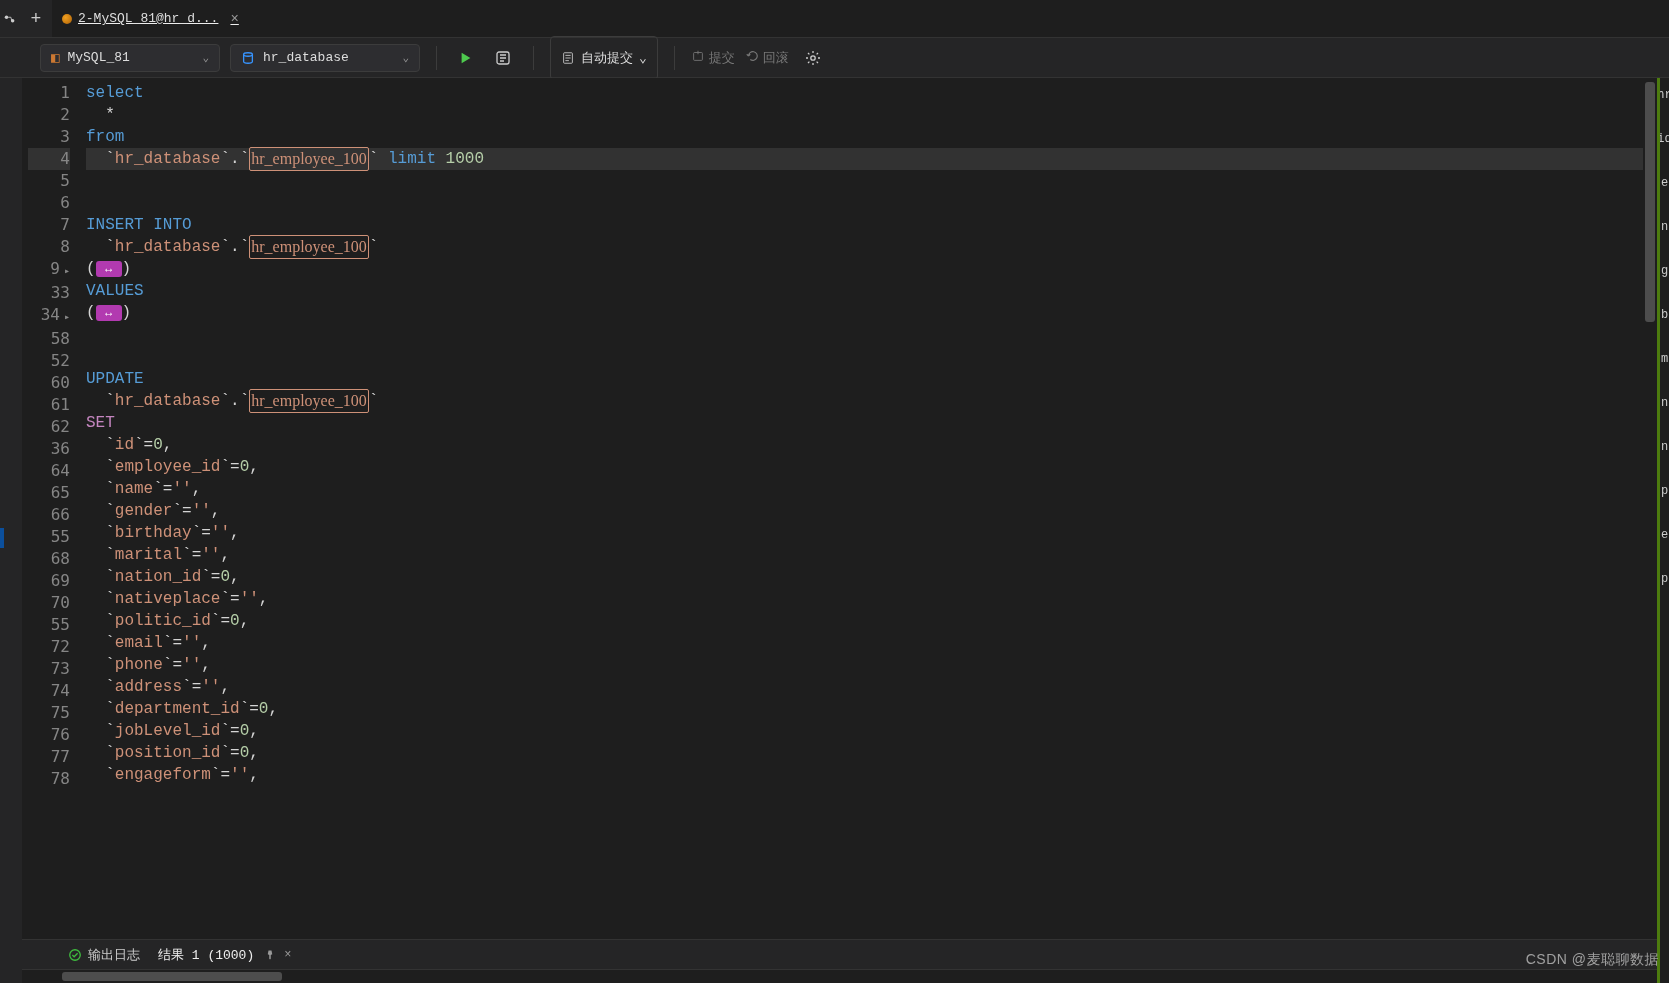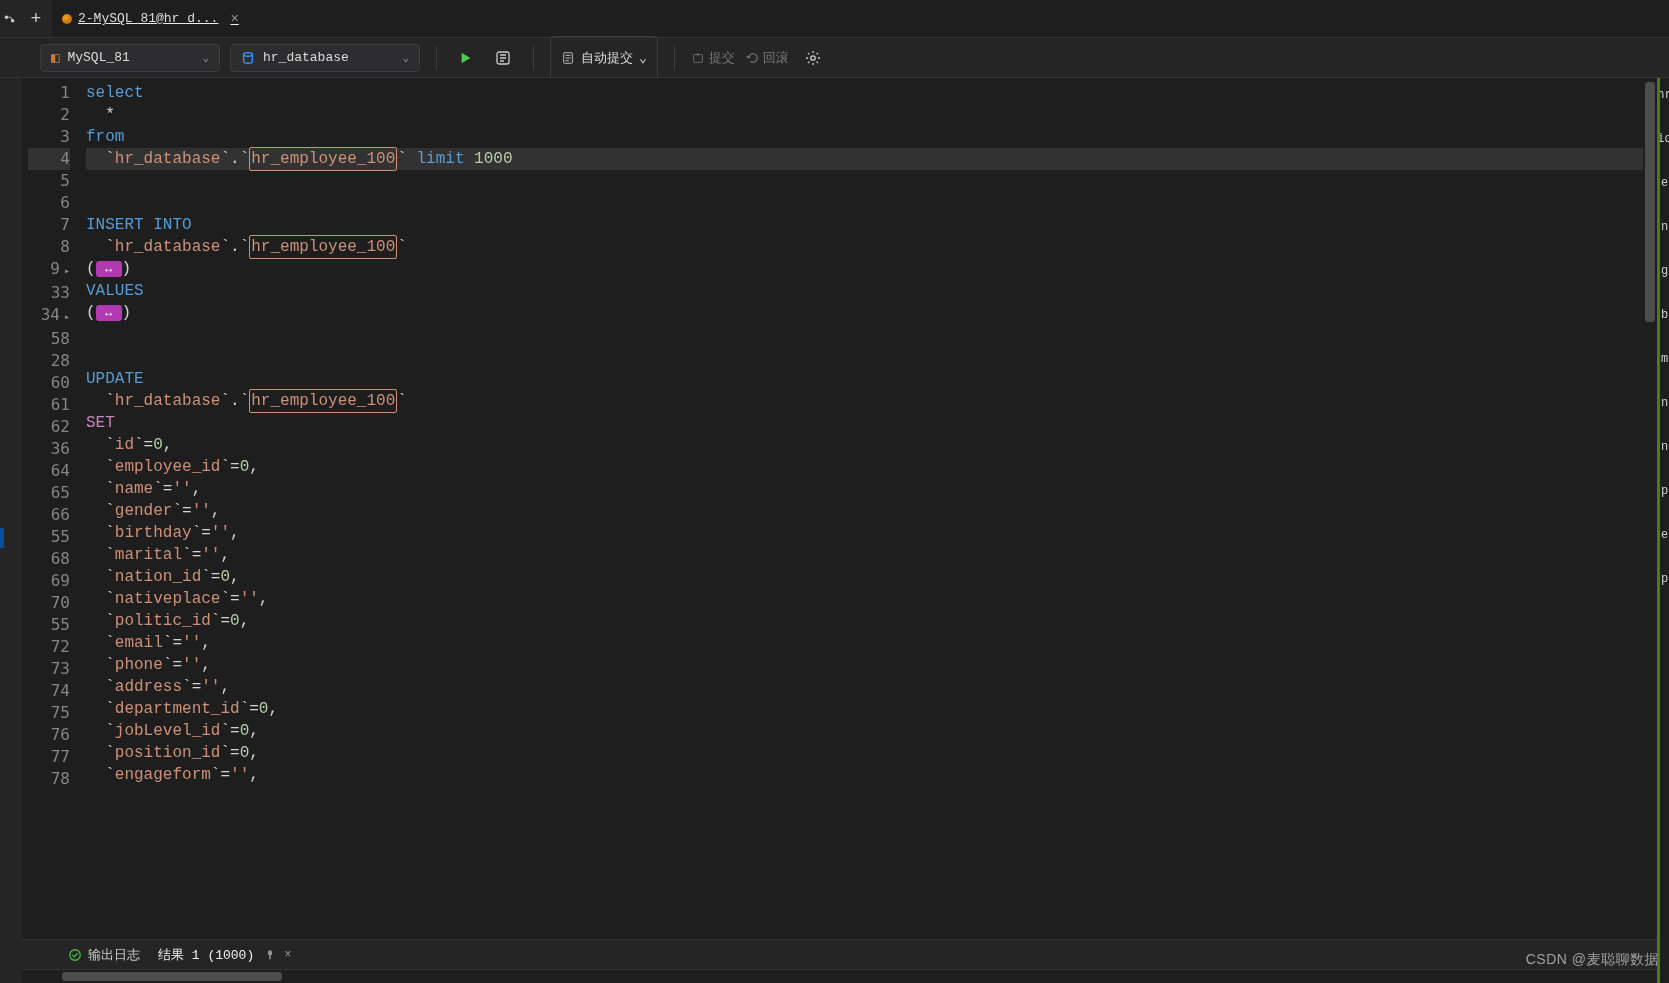--- a/index.html
+++ b/index.html
@@ -53,21 +53,21 @@
     background:#2d2d30; cursor:pointer;
   }
   .combo .chev { margin-left:auto; color:#999; font-size:11px; }
   .mysql-icon { color:#cc7832; font-size:14px; }
   .db-icon { color:#3794ff; font-size:14px; }
   .divider { width:1px; height:24px; background:#3c3c3c; margin:0 6px; }
   .play { color:#4ec94e; font-size:13px; cursor:pointer; padding:4px 6px; }
   .tool-ico { color:#ccc; font-size:14px; cursor:pointer; padding:4px 6px; }
   .autocommit { display:flex; align-items:center; gap:6px; border:1px solid #3c3c3c; border-radius:4px;
     padding:3px 10px; height:44px; color:#ddd; font-size:13px; cursor:pointer; }
-  .muted { color:#777; display:flex; align-items:center; gap:4px; font-size:13px; }
+  .muted { color:#777; display:flex; gap:4px; font-size:13px; }
 
   .main {
     flex:1; display:flex; overflow:hidden;
   }
   .left-gutter {
     width:22px; background:#252526; position:relative;
   }
   .left-gutter .mark {
     position:absolute; left:0; width:4px; height:20px; background:#0b4f9c; top:450px;
   }
@@ -87,21 +87,21 @@
   .gutter .fold { display:inline-block; width:8px; color:#888; font-size:10px; margin-left:2px; }
   .code {
     flex:1; padding:4px 0 4px 6px; line-height:22px; white-space:pre;
     font-family: Consolas, "Courier New", monospace;
     background:#1e1e1e;
   }
   .line { height:22px; display:flex; align-items:center; }
   .kw-blue { color:#569cd6; }
   .kw-purple { color:#c586c0; }
   .ident { color:#ce9178; }
-  .boxed { border:1px solid #ce9178; border-radius:2px; padding:0 1px; }
+  .boxed { border:1px solid #ce9178; border-radius:2px; padding:0 1px;font-family:Liberation Serif, serif; }
   .num { color:#b5cea8; }
   .punct { color:#d4d4d4; }
   .str { color:#ce9178; }
   .fold-chip {
     display:inline-flex; align-items:center; justify-content:center;
     background:#b23ab0; color:#fff; border-radius:3px;
     width:26px; height:16px; font-size:12px;
   }
 
   .vscroll {
@@ -232,21 +232,21 @@
           <span class="ln">3</span>
           <span class="ln" style="background: rgb(50, 50, 50);">4</span>
           <span class="ln">5</span>
           <span class="ln">6</span>
           <span class="ln">7</span>
           <span class="ln">8</span>
           <span class="ln">9<span class="fold">▸</span></span>
           <span class="ln">33</span>
           <span class="ln">34<span class="fold">▸</span></span>
           <span class="ln">58</span>
-          <span class="ln">28</span>
+          <span class="ln">52</span>
           <span class="ln">60</span>
           <span class="ln">61</span>
           <span class="ln">62</span>
           <span class="ln">36</span>
           <span class="ln">64</span>
           <span class="ln">65</span>
           <span class="ln">66</span>
           <span class="ln">55</span>
           <span class="ln">68</span>
           <span class="ln">69</span>

